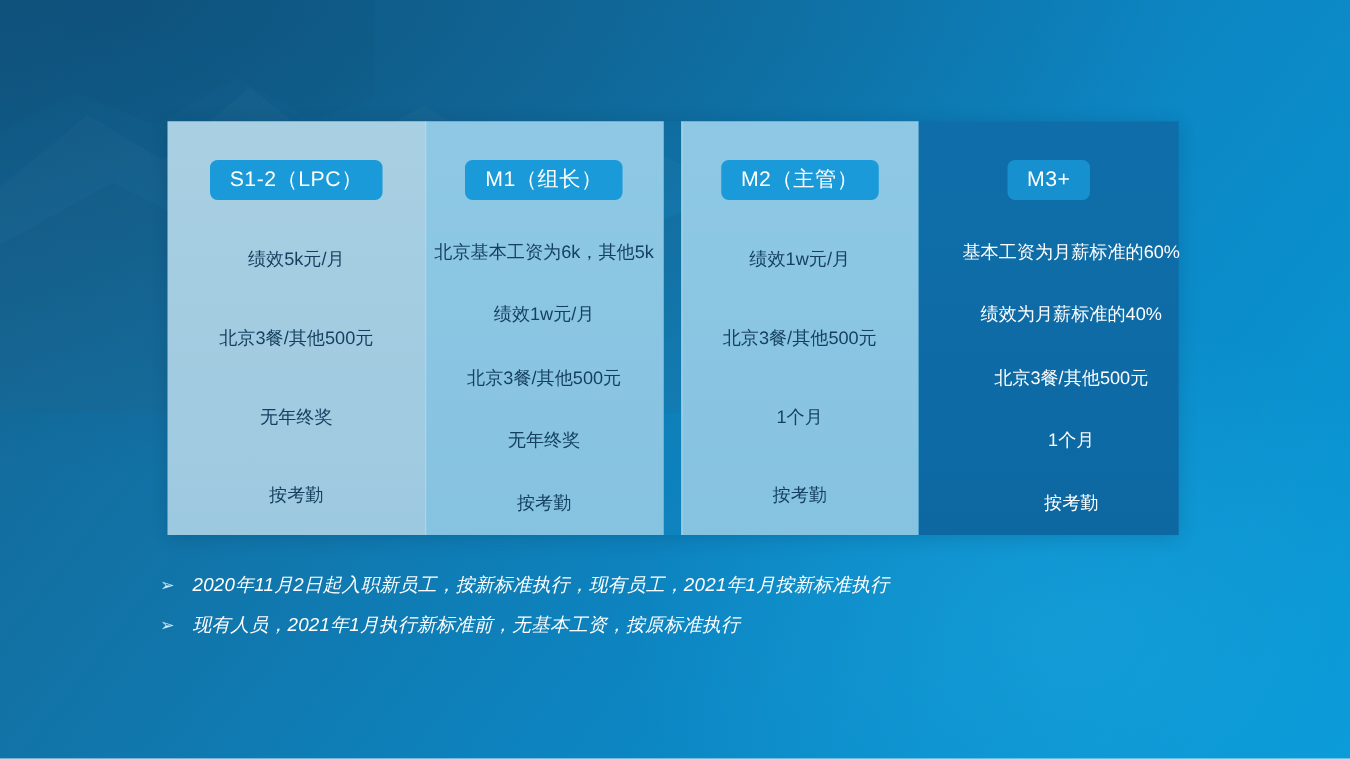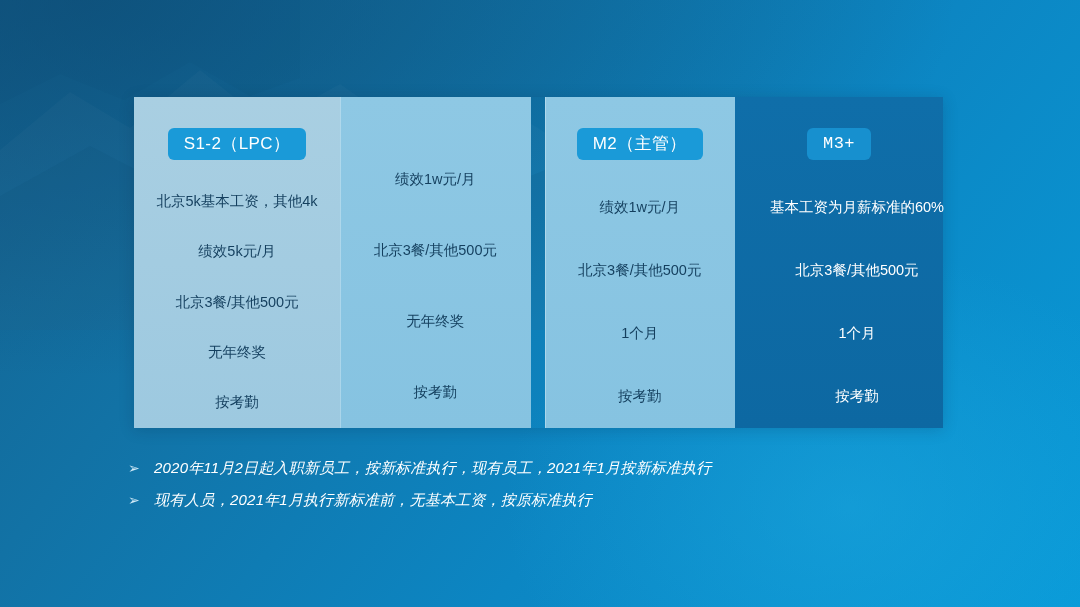--- a/index.html
+++ b/index.html
@@ -85,21 +85,21 @@
     padding: 0 16px;
     color: #ffffff;
     font-size: 17px;
     letter-spacing: 0.4px;
     white-space: nowrap;
     text-align: center;
   }
   .c0 .badge,
   .c1 .badge,
   .c2 .badge { background: #1a9ad8; }
-  .c3 .badge { background: #1790cf; font-family: Liberation Mono, monospace; }
+  .c3 .badge { background: #1790cf; }
 
   .rows {
     flex: 1 1 auto;
     width: 100%;
     display: flex;
     flex-direction: column;
     align-items: center;
     padding-top: 16px;
     box-sizing: border-box;
   }
@@ -157,30 +157,31 @@
     </svg>
   </div>
 
   <div class="glow"></div>
 
   <div id="panel">
 
     <div class="col c0">
       <div class="badge">S1-2（LPC）</div>
       <div class="rows">
-        <div class="row">北京5k基本工资，其他4k</div>
         <div class="row">绩效5k元/月</div>
         <div class="row">北京3餐/其他500元</div>
         <div class="row">无年终奖</div>
         <div class="row">按考勤</div>
       </div>
     </div>
 
     <div class="col c1">
-      <div class="rows">
+      <div class="badge">M1（组长）</div>
+      <div class="rows">
+        <div class="row">北京基本工资为6k，其他5k</div>
         <div class="row">绩效1w元/月</div>
         <div class="row">北京3餐/其他500元</div>
         <div class="row">无年终奖</div>
         <div class="row">按考勤</div>
       </div>
     </div>
 
     <div class="col c2">
       <div class="badge">M2（主管）</div>
       <div class="rows">
@@ -188,20 +189,21 @@
         <div class="row">北京3餐/其他500元</div>
         <div class="row">1个月</div>
         <div class="row">按考勤</div>
       </div>
     </div>
 
     <div class="col c3">
       <div class="badge">M3+</div>
       <div class="rows">
         <div class="row">基本工资为月薪标准的60%</div>
+        <div class="row">绩效为月薪标准的40%</div>
         <div class="row">北京3餐/其他500元</div>
         <div class="row">1个月</div>
         <div class="row">按考勤</div>
       </div>
     </div>
 
   </div>
 
   <div id="bullets">
     <div class="bullet">

